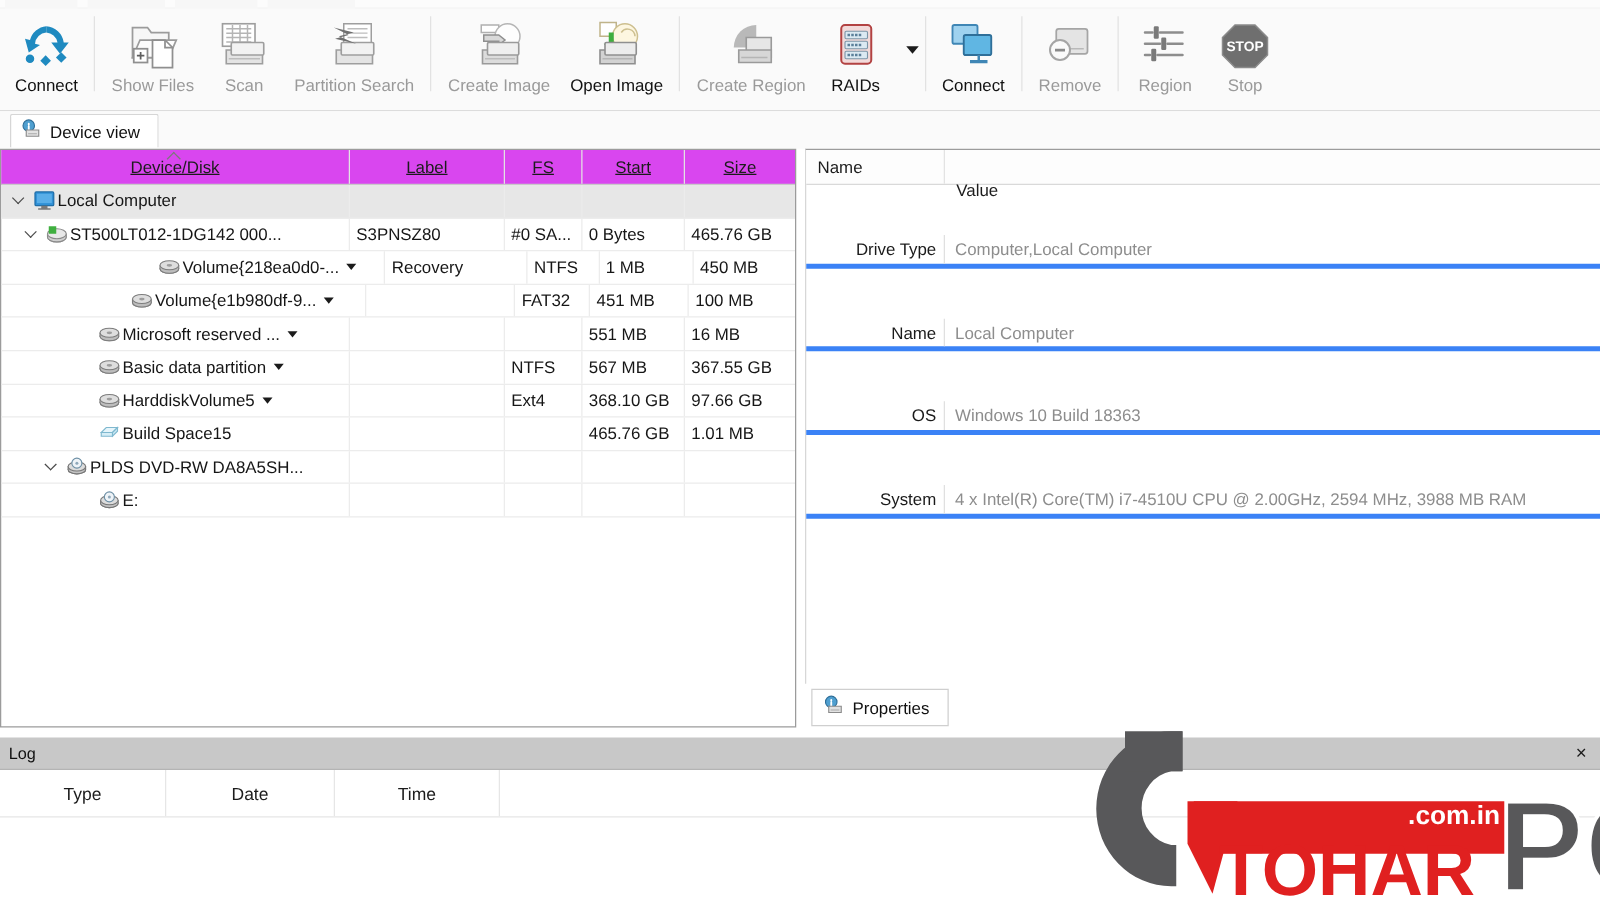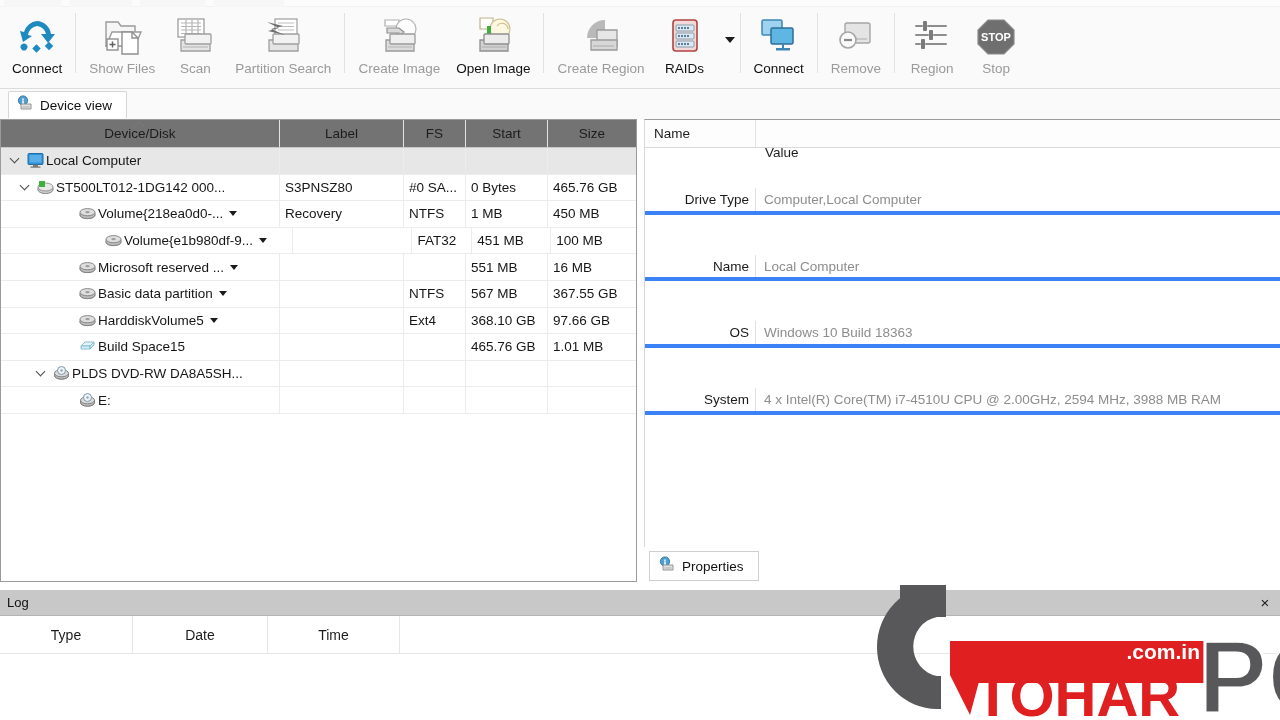--- a/index.html
+++ b/index.html
@@ -76,23 +76,24 @@
   }
 
   
   .tree-panel {
     position: absolute; left: 0; top: 119px; width: 637px; height: 463px;
     background: #fff;
     border: 1px solid #9b9b9b;
   }
   .grid-head {
     display: flex; height: 28px;
-    background: #737373;
+    background: #d946ef;
     border-bottom: 1px solid #c9c9c9;
     position: relative;
+    text-decoration: underline;
   }
   .gh-cell {
     display: flex; align-items: center; justify-content: center;
     font-size: 13.5px; color: #1c1c1c;
     border-right: 1px solid #e3e3e3;
     height: 100%;
     position: relative;
   }
   .gh-cell:last-child { border-right: none; }
   .sort-caret {
@@ -488,21 +489,21 @@
               </svg>
             </span>
             <span class="rowtext">ST500LT012-1DG142 000...</span>
           </div>
           <div class="tc" style="width: 124px;">S3PNSZ80</div>
           <div class="tc" style="width: 62px;">#0 SA...</div>
           <div class="tc" style="width: 82px;">0 Bytes</div>
           <div class="tc" style="width: 88px;">465.76 GB</div>
         </div>
         <div class="trow">
-          <div class="tc tc-name" style="width: 279px; padding-left: 58px;">
+          <div class="tc tc-name" style="width: 279px; padding-left: 58px; margin-left: 48px;">
             <span class="twisty"></span>
             <span class="rowico">
               <svg width="19" height="19" viewBox="0 0 19 19">
                 <ellipse cx="9.5" cy="11" rx="7.5" ry="3.6" fill="#c9c9c9" stroke="#7d7d7d" stroke-width="0.9"></ellipse>
                 <path d="M2 8.6 h15 v2.4 a7.5 3.6 0 0 1 -15 0 z" fill="#bdbdbd" stroke="#7d7d7d" stroke-width="0.9"></path>
                 <ellipse cx="9.5" cy="8.2" rx="7.5" ry="3.6" fill="#dedede" stroke="#7d7d7d" stroke-width="0.9"></ellipse>
                 <ellipse cx="9.5" cy="8.2" rx="2.2" ry="1.1" fill="#9d9d9d"></ellipse>
               </svg>
             </span>
             <span class="rowtext">Volume{218ea0d0-...</span>

